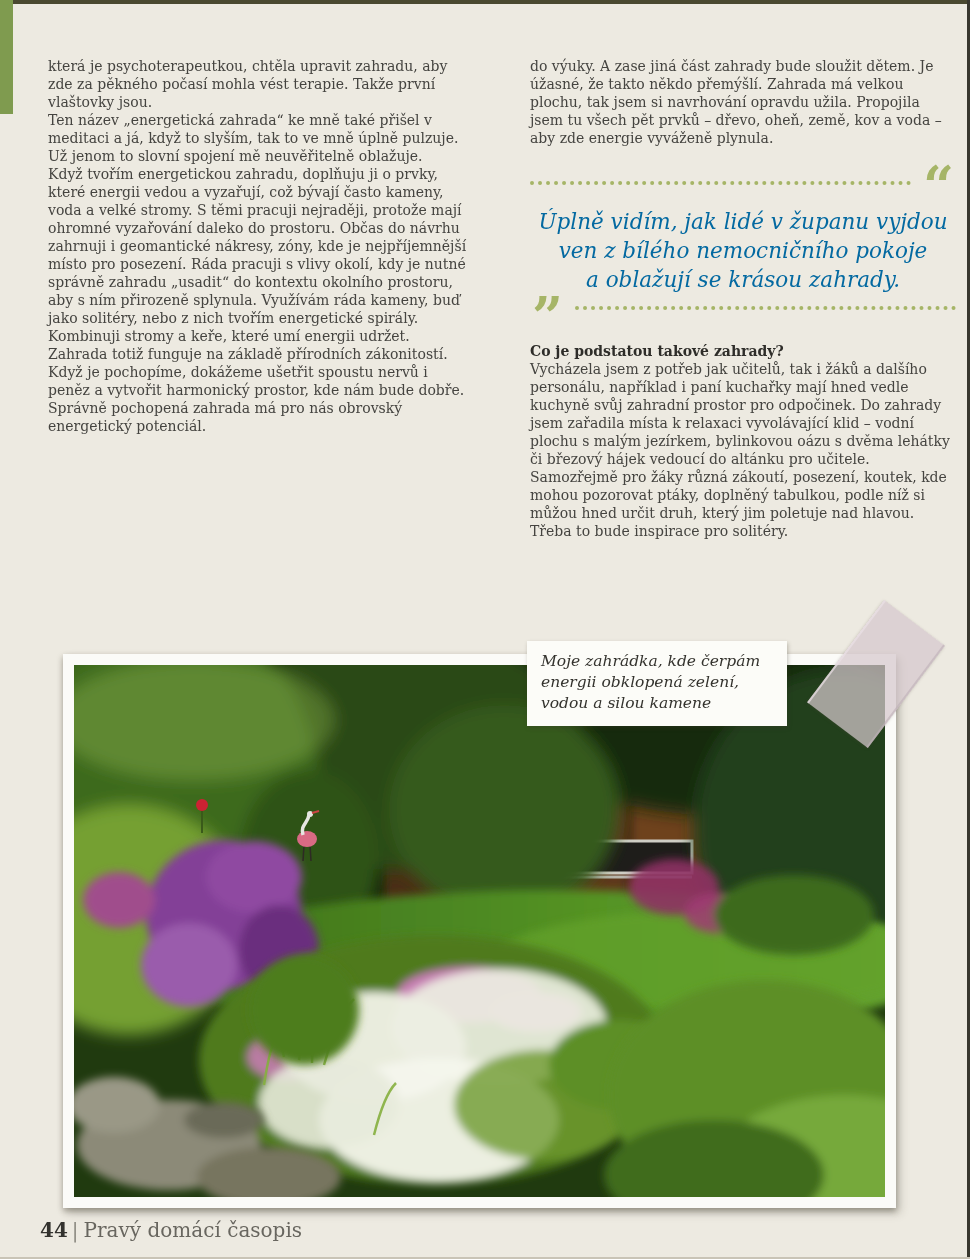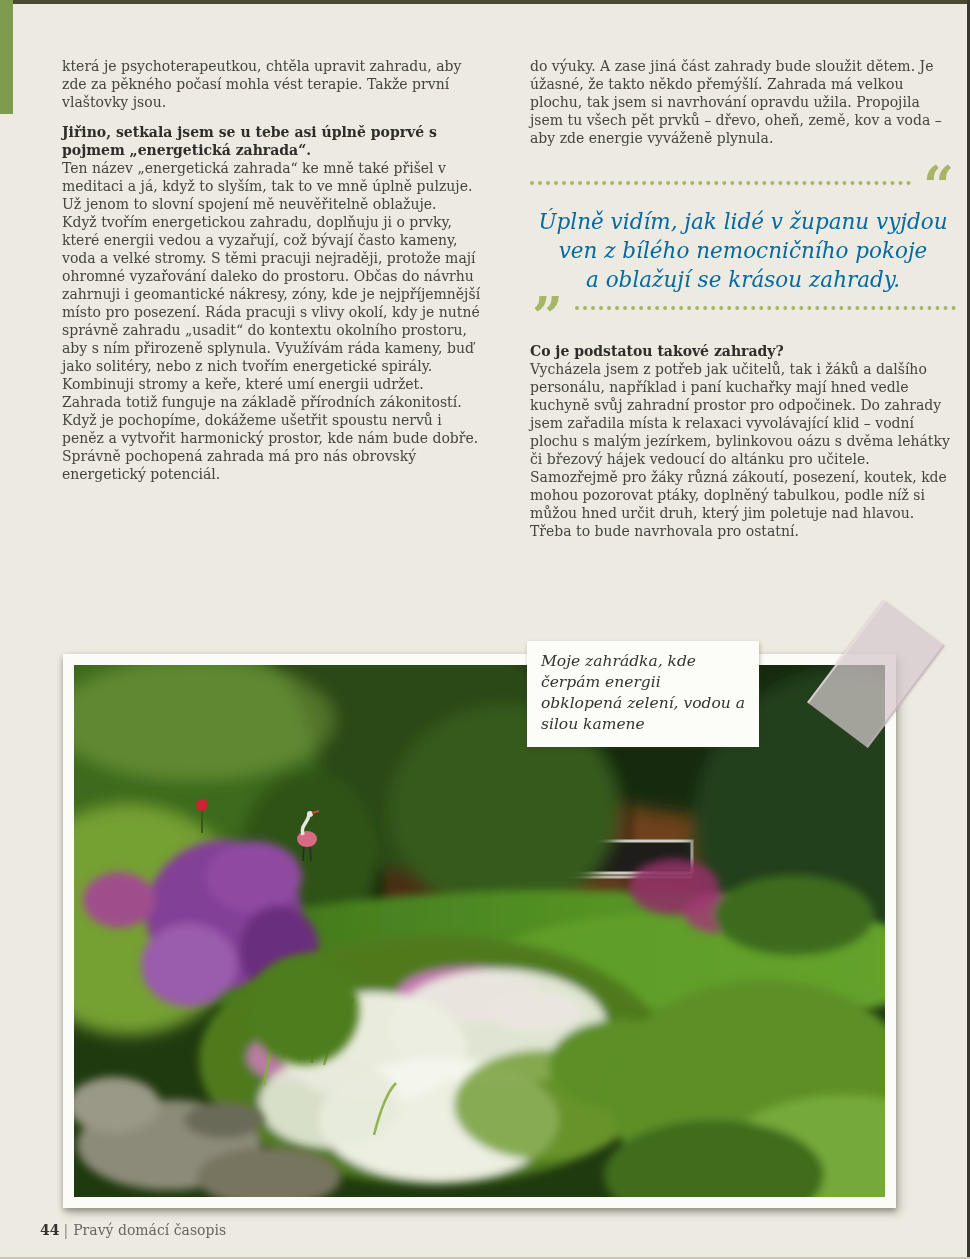--- a/index.html
+++ b/index.html
@@ -16,21 +16,21 @@
   }
 
   
   .edge-top    { position:absolute; left:0; top:0; width:970px; height:4px; background:#4a4930; }
   .edge-right  { position:absolute; right:0; top:0; width:3px; height:1259px; background:#39382f; }
   .edge-bottom { position:absolute; left:0; bottom:0; width:970px; height:2px; background:#c9c4b6; }
   .corner-green{ position:absolute; left:0; top:0; width:13px; height:114px; background:#7f9b4f; }
 
   
   .col { position:absolute; top:57px; font-size:14px; line-height:18px; }
-  .col-left  { left:62px;  width:424px; }
+  .col-left  { left:48px;  width:424px; }
   .col-right { left:530px; width:426px; }
   .col p.body-p { margin:0; }
   .col h3.q {
     margin:12px 0 0 0;
     font-size:14px; line-height:18px;
     font-weight:bold; color:#2e2d29;
   }
 
   
   .pullquote { margin:24px 0 16px 0; position:relative; }
@@ -60,21 +60,21 @@
     background:#fbfbf8;
     padding:11px;
     box-sizing:border-box;
     box-shadow:0 3px 6px rgba(60,55,40,0.40), 4px 5px 9px rgba(60,55,40,0.22);
     z-index:1;
   }
   .photo-frame svg { display:block; width:811px; height:532px; }
 
   .caption-box {
     position:absolute; left:527px; top:641px;
-    width:232px;
+    width:260px;
     background:#fcfcf8;
     padding:10px 14px 12px 14px;
     box-sizing:border-box;
     box-shadow:1px 2px 4px rgba(60,55,40,0.30);
     z-index:2;
   }
   .caption-text {
     font-style:italic;
     font-size:15.5px; line-height:21px;
     color:#34332e;
@@ -88,38 +88,37 @@
     border-left:2px solid rgba(235,225,230,0.7);
     border-right:2px solid rgba(190,175,182,0.6);
     transform:rotate(37deg);
     box-shadow:0 1px 3px rgba(80,70,60,0.25);
     z-index:3;
   }
 
   
   .footer {
     position:absolute; left:40px; top:1220px;
-    font-size:14px; line-height:20px;
+    font-size:20px; line-height:20px;
     color:#68665f;
     z-index:2;
   }
   .footer .num { font-weight:bold; color:#33322e; }
   .footer .sep { margin:0 5px 0 4px; color:#8a887f; }
 </style>
 </head>
 <body>
 
 <div class="edge-top"></div>
 <div class="edge-right"></div>
 <div class="edge-bottom"></div>
 <div class="corner-green"></div>
 
 <div class="col col-left">
   <p class="body-p">která je psychoterapeutkou, chtěla upravit zahradu, aby zde za pěkného počasí mohla vést terapie. Takže první vlaštovky jsou.</p>
-  <h3 class="q">Jiřino, setkala jsem se u tebe asi úplně poprvé s pojmem „energetická zahrada“.</h3>
   <p class="body-p">Ten název „energetická zahrada“ ke mně také přišel v meditaci a já, když to slyším, tak to ve mně úplně pulzuje. Už jenom to slovní spojení mě neuvěřitelně oblažuje.</p>
   <p class="body-p">Když tvořím energetickou zahradu, doplňuju ji o prvky, které energii vedou a vyzařují, což bývají často kameny, voda a velké stromy. S těmi pracuji nejraději, protože mají ohromné vyzařování daleko do prostoru. Občas do návrhu zahrnuji i geomantické nákresy, zóny, kde je nejpříjemnější místo pro posezení. Ráda pracuji s vlivy okolí, kdy je nutné správně zahradu „usadit“ do kontextu okolního prostoru, aby s ním přirozeně splynula. Využívám ráda kameny, buď jako solitéry, nebo z nich tvořím energetické spirály. Kombinuji stromy a keře, které umí energii udržet. Zahrada totiž funguje na základě přírodních zákonitostí. Když je pochopíme, dokážeme ušetřit spoustu nervů i peněz a vytvořit harmonický prostor, kde nám bude dobře. Správně pochopená zahrada má pro nás obrovský energetický potenciál.</p>
 </div>
 
 <div class="col col-right">
   <p class="body-p">do výuky. A zase jiná část zahrady bude sloužit dětem. Je úžasné, že takto někdo přemýšlí. Zahrada má velkou plochu, tak jsem si navrhování opravdu užila. Propojila jsem tu všech pět prvků – dřevo, oheň, země, kov a voda – aby zde energie vyváženě plynula.</p>
 
   <div class="pullquote">
     <div class="pq-row">
       <div class="pq-dots"></div>
@@ -127,21 +126,21 @@
     </div>
     <div class="pq-text">Úplně vidím, jak lidé v&nbsp;županu vyjdou ven z&nbsp;bílého nemocničního pokoje a&nbsp;oblažují se krásou zahrady.</div>
     <div class="pq-row">
       <div class="pq-mark close">”</div>
       <div class="pq-dots"></div>
     </div>
   </div>
 
   <h3 class="q" style="margin-top:6px;">Co je podstatou takové zahrady?</h3>
   <p class="body-p">Vycházela jsem z potřeb jak učitelů, tak i žáků a dalšího personálu, například i paní kuchařky mají hned vedle kuchyně svůj zahradní prostor pro odpočinek. Do zahrady jsem zařadila místa k relaxaci vyvolávající klid – vodní plochu s malým jezírkem, bylinkovou oázu s dvěma lehátky či březový hájek vedoucí do altánku pro učitele. Samozřejmě pro žáky různá zákoutí, posezení, koutek, kde mohou pozorovat ptáky, doplněný tabulkou, podle níž si můžou hned určit druh, který jim poletuje nad hlavou.</p>
-  <p class="body-p">Třeba to bude navrhovala pro ostatní.</p>
+  <p class="body-p">Třeba to bude inspirace pro solitéry.</p>
 </div>
 
 <div class="photo-frame">
   <svg viewBox="0 0 811 532" preserveAspectRatio="none">
     <defs>
       <filter id="f4" x="-30%" y="-30%" width="160%" height="160%">
           <feGaussianBlur stdDeviation="4"></feGaussianBlur>
         </filter>
       <filter id="f8" x="-30%" y="-30%" width="160%" height="160%">
           <feGaussianBlur stdDeviation="8"></feGaussianBlur>

